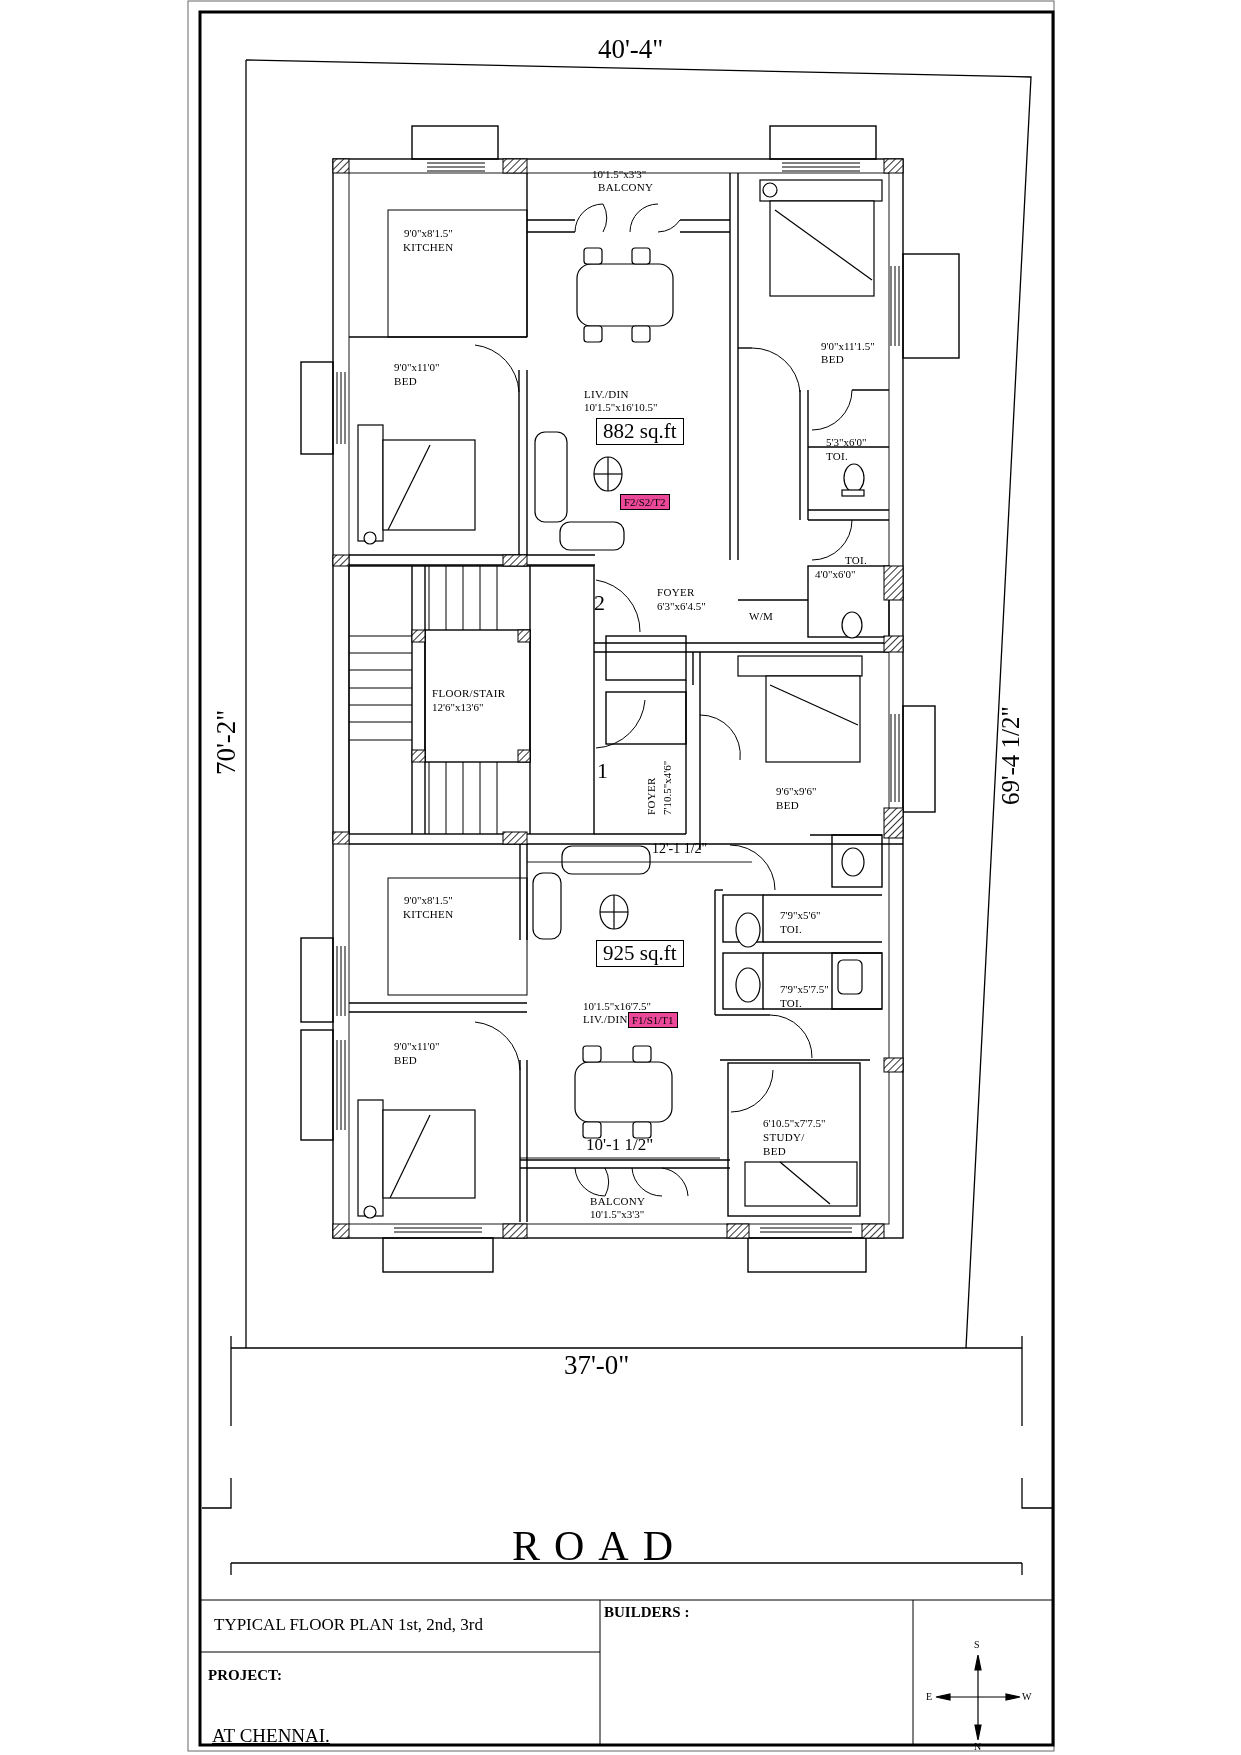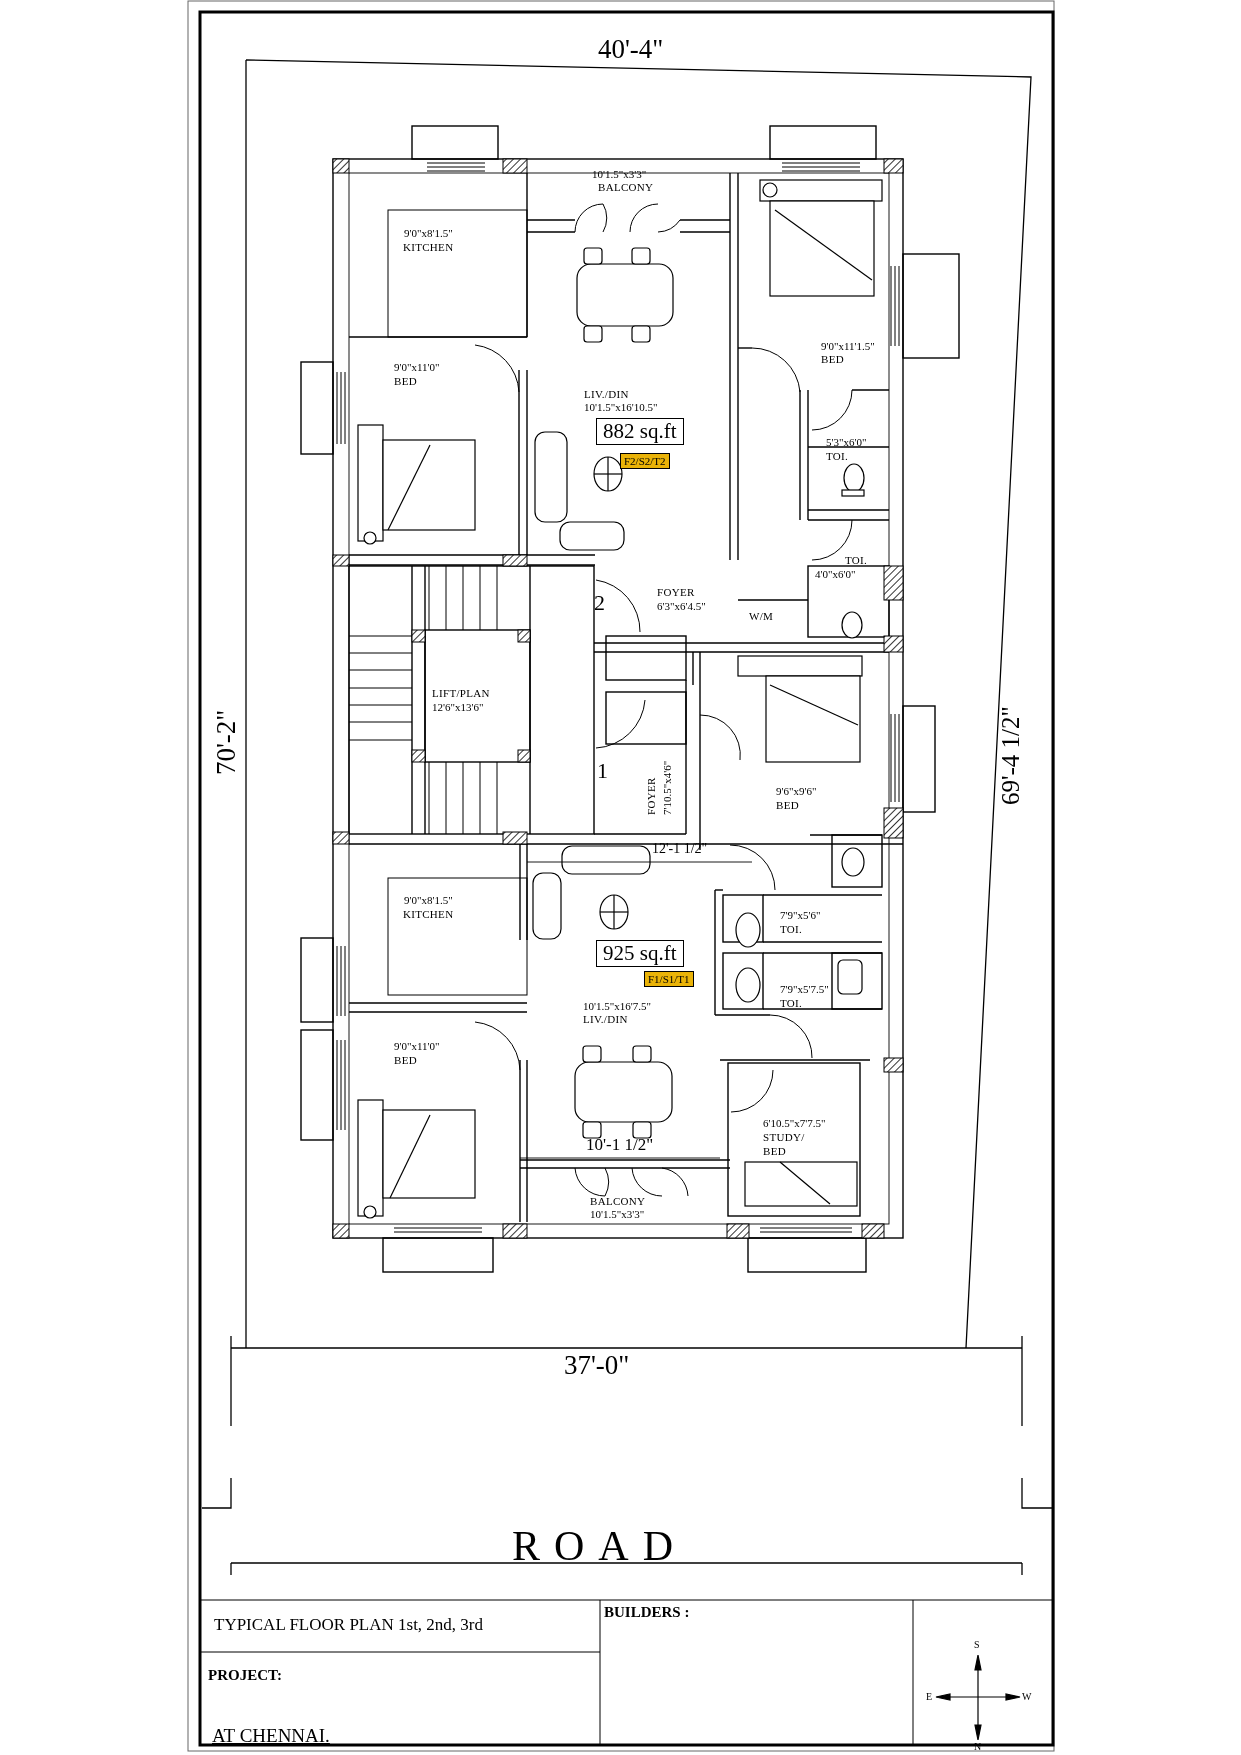--- a/index.html
+++ b/index.html
@@ -4,21 +4,21 @@
 <style>
   html, body { margin:0; padding:0; background:#ffffff; }
   body { width:1241px; height:1755px; position:relative; overflow:hidden; font-family:"Liberation Serif", "DejaVu Serif", serif; color:#000; }
   #sheet { position:absolute; left:0; top:0; width:1241px; height:1755px; }
   svg { position:absolute; left:0; top:0; }
   .lbl { position:absolute; white-space:nowrap; line-height:1; font-family:"Liberation Serif", "DejaVu Serif", serif; color:#000; }
   .room-dim { font-size:11px; }
   .room-name { font-size:11px; letter-spacing:0.3px; }
   .dim-big { font-size:27px; }
   .area-box { position:absolute; border:1px solid #000; background:#fff; font-size:21px; padding:2px 6px; line-height:1; }
-  .tag-box { position:absolute; border:1px solid #000; background:#eab308; font-size:11px; padding:1px 3px; line-height:1.1; }
+  .tag-box { position:absolute; border:1px solid #000; background:#ec4899; font-size:11px; padding:1px 3px; line-height:1.1;margin-top:41px; }
   .road { font-size:42px; letter-spacing:14px; }
   .tb-title { font-size:17px; }
   .tb-small { font-size:15px;font-weight:bold; }
   .tb-city { font-size:19px;text-decoration:underline; }
   .compass-l { font-size:10px; }
   .vert { transform-origin:left top; }
 </style>
 </head>
 <body>
 
@@ -329,33 +329,33 @@
 <div class="lbl room-name" style="left:821px;top:354px;">BED</div>
 <div class="lbl room-dim" style="left:826px;top:437px;">5'3"x6'0"</div>
 <div class="lbl room-name" style="left:826px;top:451px;">TOI.</div>
 <div class="lbl room-name" style="left:845px;top:555px;">TOI.</div>
 <div class="lbl room-dim" style="left:815px;top:569px;">4'0"x6'0"</div>
 <div class="lbl room-name" style="left:657px;top:587px;">FOYER</div>
 <div class="lbl room-dim" style="left:657px;top:601px;">6'3"x6'4.5"</div>
 <div class="lbl" style="left:594px;top:592px;font-size:22px;">2</div>
 <div class="lbl room-name" style="left:749px;top:611px;">W/M</div>
 
-<div class="lbl room-name" style="left:432px;top:688px;">LIFT/PLAN</div>
+<div class="lbl room-name" style="left:432px;top:688px;">FLOOR/STAIR</div>
 <div class="lbl room-dim" style="left:432px;top:702px;">12'6"x13'6"</div>
 <div class="lbl" style="left:597px;top:760px;font-size:22px;">1</div>
 <div class="lbl room-name vert" style="left:646px;top:815px;transform:rotate(-90deg);">FOYER</div>
 <div class="lbl room-dim vert" style="left:662px;top:815px;transform:rotate(-90deg);">7'10.5"x4'6"</div>
 <div class="lbl" style="left:652px;top:842px;font-size:14px;">12'-1 1/2"</div>
 
 <div class="lbl room-dim" style="left:776px;top:786px;">9'6"x9'6"</div>
 <div class="lbl room-name" style="left:776px;top:800px;">BED</div>
 <div class="lbl room-dim" style="left:404px;top:895px;">9'0"x8'1.5"</div>
 <div class="lbl room-name" style="left:403px;top:909px;">KITCHEN</div>
 <div class="area-box" style="left:596px;top:940px;">925 sq.ft</div>
-<div class="tag-box" style="left:644px;top:971px;">F1/S1/T1</div>
+<div class="tag-box" style="left:628px;top:971px;">F1/S1/T1</div>
 <div class="lbl room-dim" style="left:780px;top:910px;">7'9"x5'6"</div>
 <div class="lbl room-name" style="left:780px;top:924px;">TOI.</div>
 <div class="lbl room-dim" style="left:780px;top:984px;">7'9"x5'7.5"</div>
 <div class="lbl room-name" style="left:780px;top:998px;">TOI.</div>
 <div class="lbl room-dim" style="left:583px;top:1001px;">10'1.5"x16'7.5"</div>
 <div class="lbl room-name" style="left:583px;top:1014px;">LIV./DIN</div>
 <div class="lbl room-dim" style="left:394px;top:1041px;">9'0"x11'0"</div>
 <div class="lbl room-name" style="left:394px;top:1055px;">BED</div>
 <div class="lbl room-dim" style="left:763px;top:1118px;">6'10.5"x7'7.5"</div>
 <div class="lbl room-name" style="left:763px;top:1132px;">STUDY/</div>

